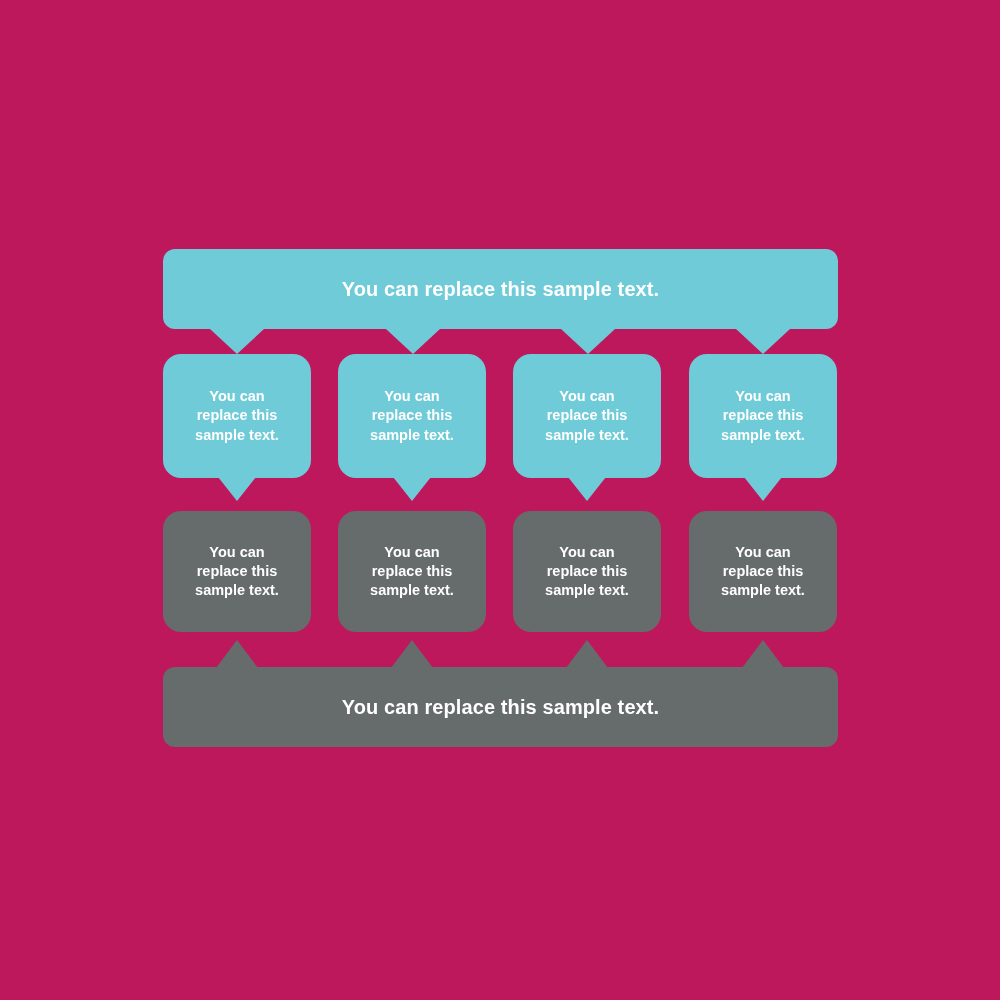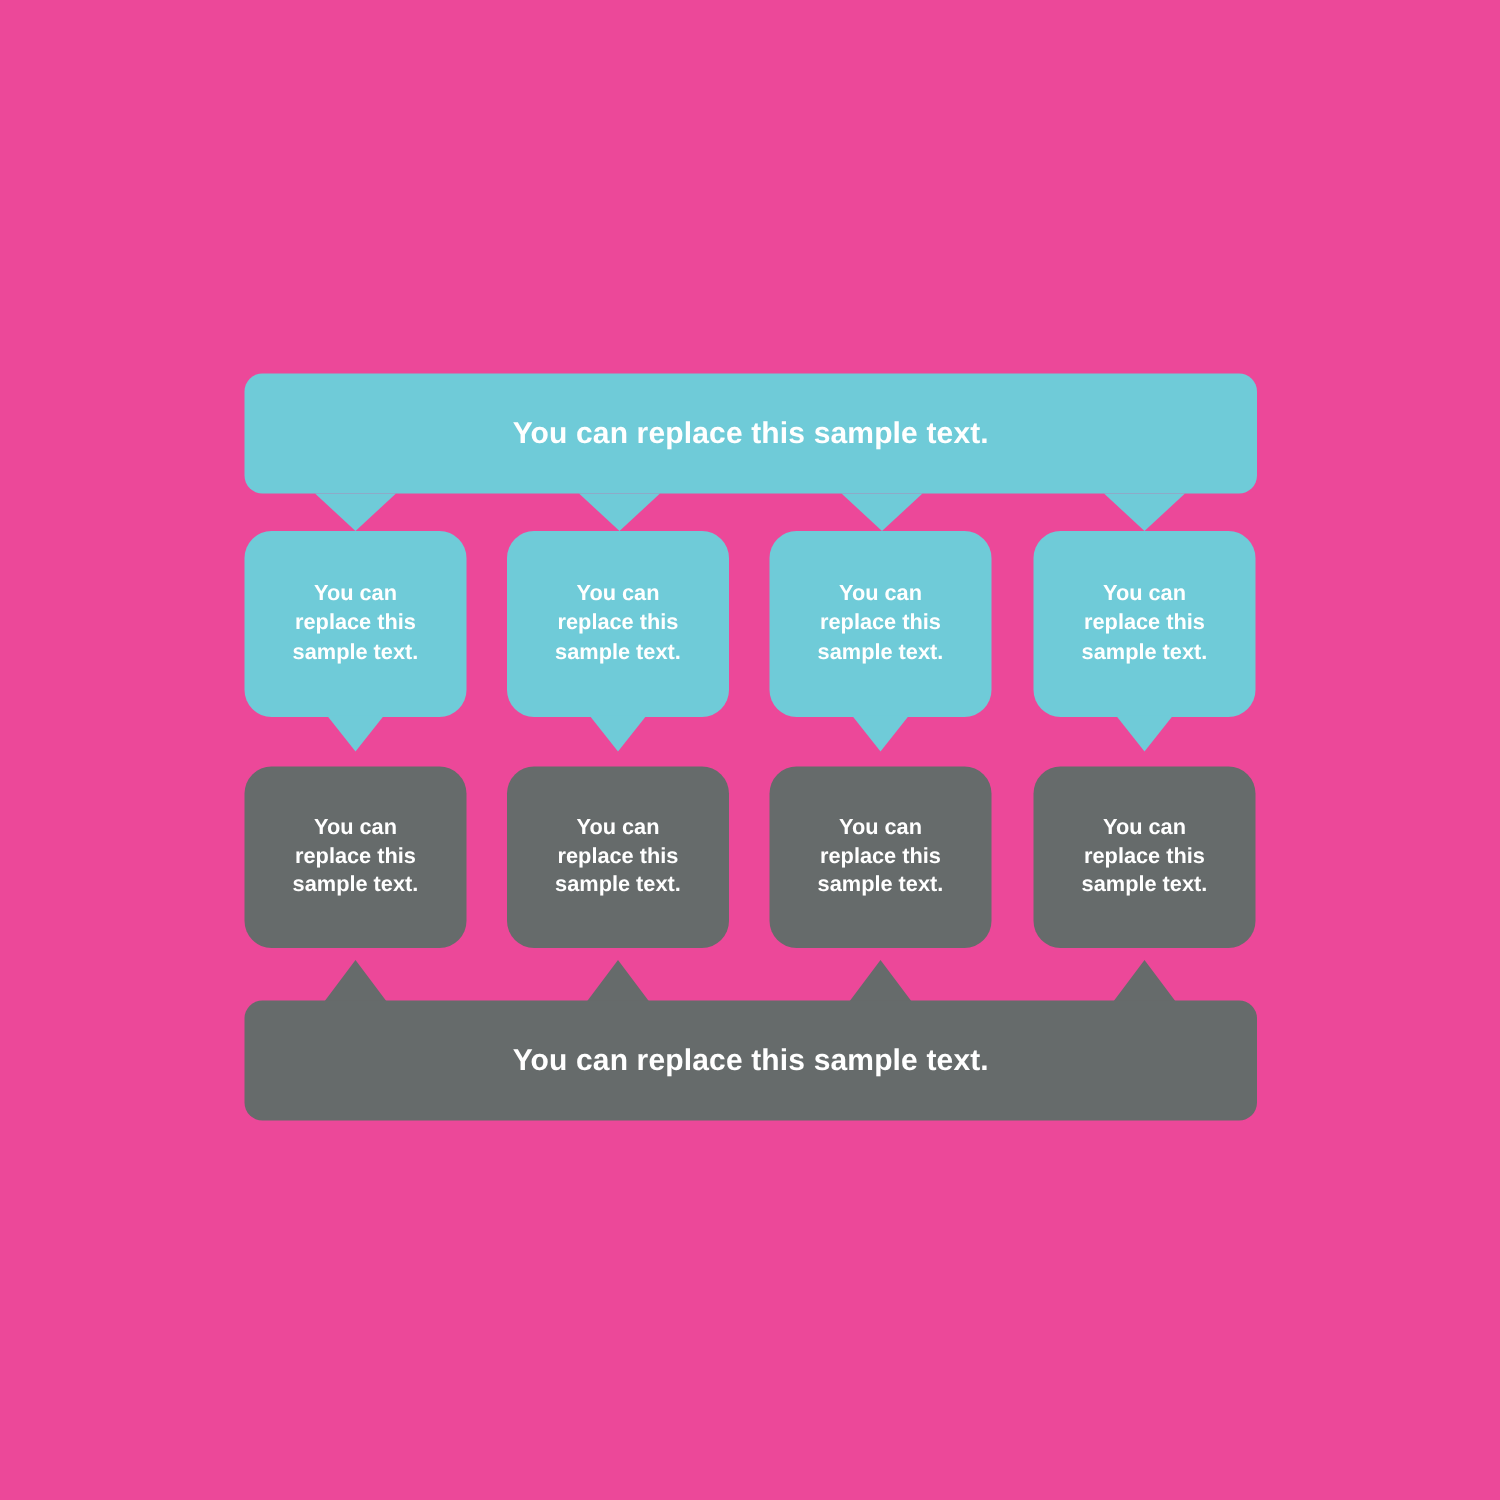--- a/index.html
+++ b/index.html
@@ -10,21 +10,21 @@
   body {
     width: 1000px;
     height: 1000px;
     overflow: hidden;
     font-family: "Liberation Sans", sans-serif;
   }
   #stage {
     position: relative;
     width: 1000px;
     height: 1000px;
-    background: #ec4899;
+    background: #be185d;
   }
 
   
   .banner-top {
     position: absolute;
     left: 163px;
     top: 249px;
     width: 675px;
     height: 80px;
     background: #6FCBD8;

